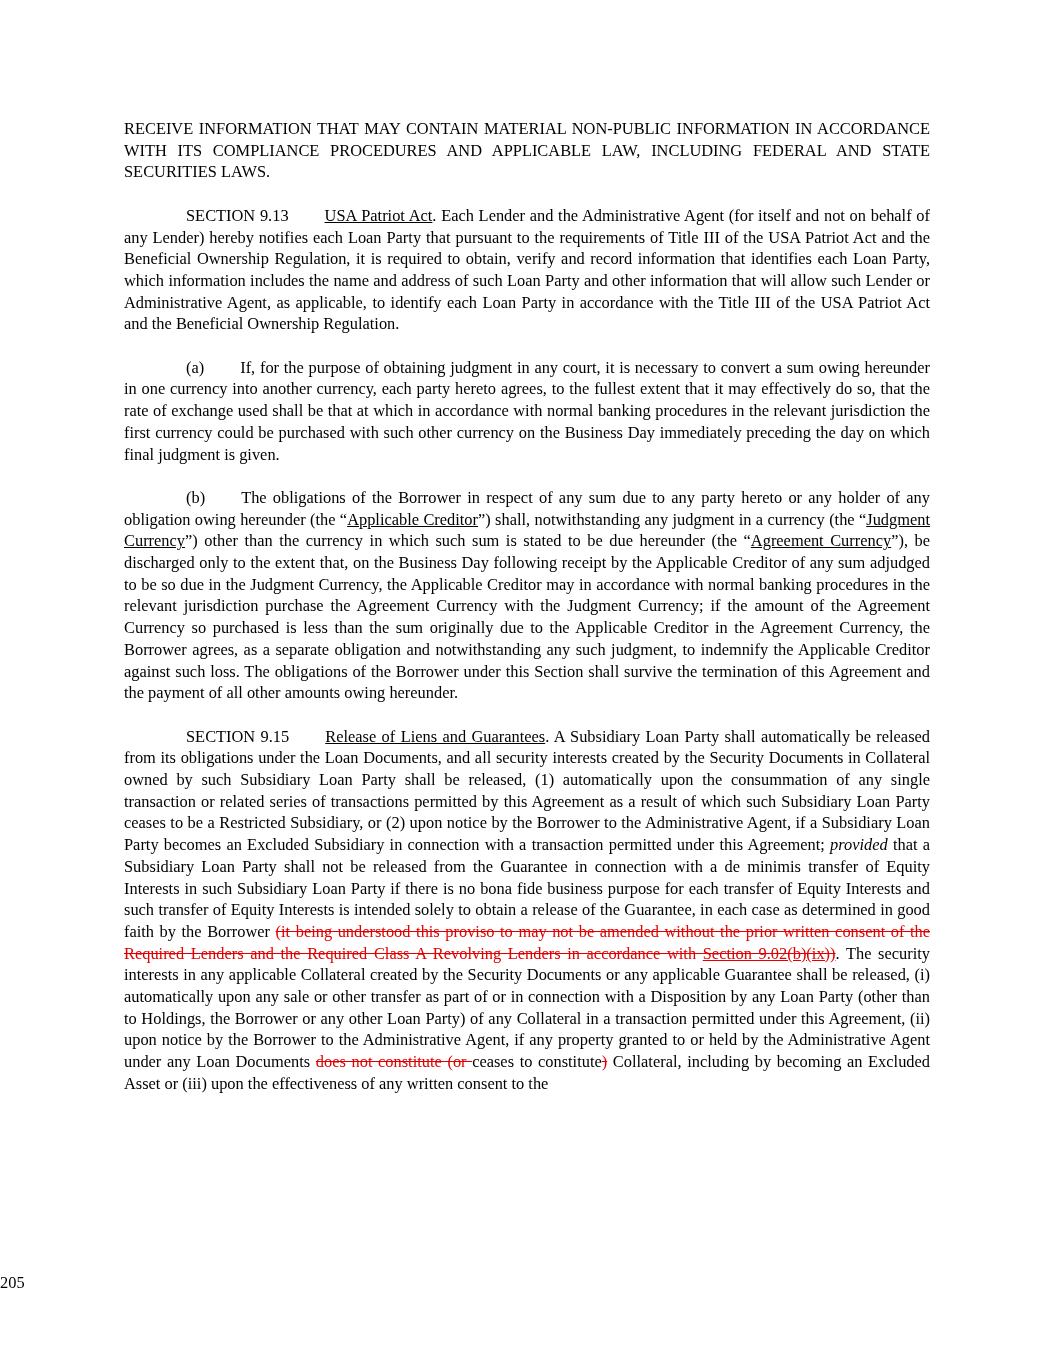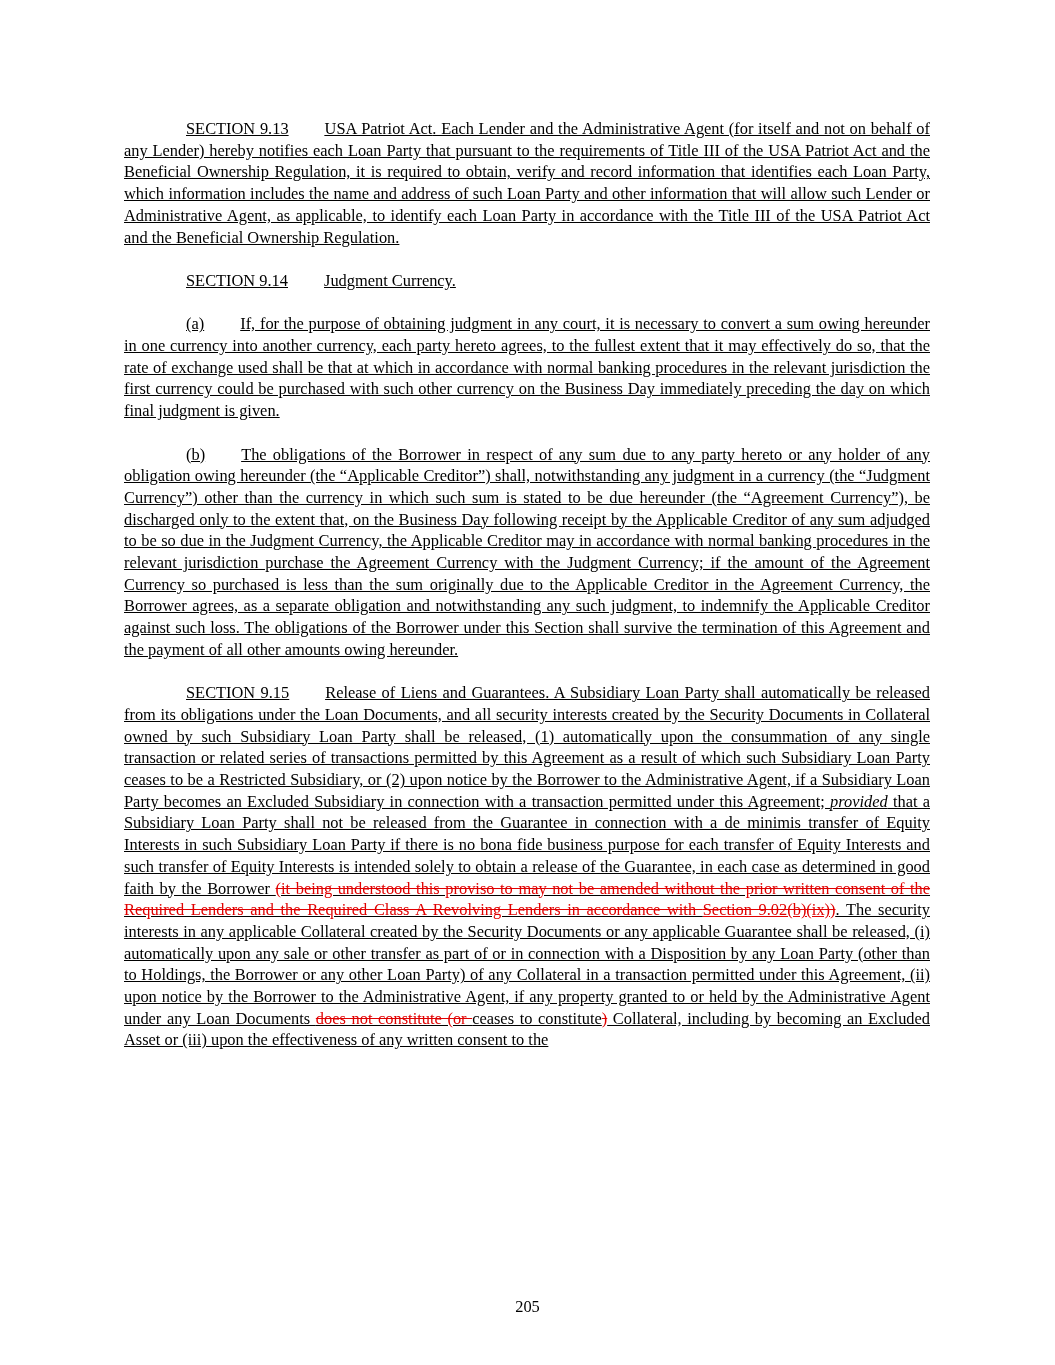--- a/index.html
+++ b/index.html
@@ -17,40 +17,40 @@
     inset: 0;
     padding: 118px 125px 0 124px;
     background: #ffffff;
   }
   .para {
     font-size: 16.4px;
     line-height: 21.7px;
     text-align: justify;
     margin-bottom: 21.7px;
   }
-  .para.indent { text-indent: 62px; text-decoration: underline; }
+  .para.indent { text-indent: 62px; }
   .tab { display: inline-block; width: 36px; }
   .u { text-decoration: underline; }
   .i { font-style: italic; }
   .sr { color: var(--redline, #e00000); text-decoration: line-through; margin-top: 21px; }
   .u.sr { text-decoration: underline line-through; }
   .footer {
     position: absolute;
-    bottom: 48px;
+    bottom: 72px;
     left: 0;
     width: 100%;
-    text-align: center;
+    text-align: left;
     font-size: 16.4px;
   }
 </style>
 </head>
 <body>
 
 <div class="page">
   <div>
+      <p class="para"><span class="">RECEIVE INFORMATION THAT MAY CONTAIN MATERIAL NON-PUBLIC INFORMATION IN ACCORDANCE WITH ITS COMPLIANCE PROCEDURES AND APPLICABLE LAW, INCLUDING FEDERAL AND STATE SECURITIES LAWS.</span></p>
       <p class="para indent"><span class="">SECTION 9.13</span><span class="tab"></span><span class="u">USA Patriot Act</span><span class="">.  Each Lender and the Administrative Agent (for itself and not on behalf of any Lender) hereby notifies each Loan Party that pursuant to the requirements of Title III of the USA Patriot Act and the Beneficial Ownership Regulation, it is required to obtain, verify and record information that identifies each Loan Party, which information includes the name and address of such Loan Party and other information that will allow such Lender or Administrative Agent, as applicable, to identify each Loan Party in accordance with the Title III of the USA Patriot Act and the Beneficial Ownership Regulation.</span></p>
-      <p class="para indent"><span class="">SECTION 9.14</span><span class="tab"></span><span class="u">Judgment Currency</span><span class="">.</span></p>
       <p class="para indent"><span class="">(a)</span><span class="tab"></span><span class="">If, for the purpose of obtaining judgment in any court, it is necessary to convert a sum owing hereunder in one currency into another currency, each party hereto agrees, to the fullest extent that it may effectively do so, that the rate of exchange used shall be that at which in accordance with normal banking procedures in the relevant jurisdiction the first currency could be purchased with such other currency on the Business Day immediately preceding the day on which final judgment is given.</span></p>
       <p class="para indent"><span class="">(b)</span><span class="tab"></span><span class="">The obligations of the Borrower in respect of any sum due to any party hereto or any holder of any obligation owing hereunder (the “</span><span class="u">Applicable Creditor</span><span class="">”) shall, notwithstanding any judgment in a currency (the “</span><span class="u">Judgment Currency</span><span class="">”) other than the currency in which such sum is stated to be due hereunder (the “</span><span class="u">Agreement Currency</span><span class="">”), be discharged only to the extent that, on the Business Day following receipt by the Applicable Creditor of any sum adjudged to be so due in the Judgment Currency, the Applicable Creditor may in accordance with normal banking procedures in the relevant jurisdiction purchase the Agreement Currency with the Judgment Currency; if the amount of the Agreement Currency so purchased is less than the sum originally due to the Applicable Creditor in the Agreement Currency, the Borrower agrees, as a separate obligation and notwithstanding any such judgment, to indemnify the Applicable Creditor against such loss.  The obligations of the Borrower under this Section shall survive the termination of this Agreement and the payment of all other amounts owing hereunder.</span></p>
       <p class="para indent"><span class="">SECTION 9.15</span><span class="tab"></span><span class="u">Release of Liens and Guarantees</span><span class="">.  A Subsidiary Loan Party shall automatically be released from its obligations under the Loan Documents, and all security interests created by the Security Documents in Collateral owned by such Subsidiary Loan Party shall be released, (1) automatically upon the consummation of any single transaction or related series of transactions permitted by this Agreement as a result of which such Subsidiary Loan Party ceases to be a Restricted Subsidiary, or (2) upon notice by the Borrower to the Administrative Agent, if a Subsidiary Loan Party becomes an Excluded Subsidiary in connection with a transaction permitted under this Agreement; </span><span class="i">provided</span><span class=""> that a Subsidiary Loan Party shall not be released from the Guarantee in connection with a de minimis transfer of Equity Interests in such Subsidiary Loan Party if there is no bona fide business purpose for each transfer of Equity Interests and such transfer of Equity Interests is intended solely to obtain a release of the Guarantee, in each case as determined in good faith by the Borrower </span><span class="sr">(it being understood this proviso to may not be amended without the prior written consent of the Required Lenders and the Required Class A Revolving Lenders in accordance with </span><span class="u sr">Section 9.02(b)(ix))</span><span class="">.  The security interests in any applicable Collateral created by the Security Documents or any applicable Guarantee shall be released, (i) automatically upon any sale or other transfer as part of or in connection with a Disposition by any Loan Party (other than to Holdings, the Borrower or any other Loan Party) of any Collateral in a transaction permitted under this Agreement, (ii) upon notice by the Borrower to the Administrative Agent, if any property granted to or held by the Administrative Agent under any Loan Documents </span><span class="sr">does not constitute (or </span><span class="">ceases to constitute</span><span class="sr">)</span><span class=""> Collateral, including by becoming an Excluded Asset or (iii) upon the effectiveness of any written consent to the</span></p>
     </div>
   <div class="footer">205</div>
 </div>
 
 </body></html>

